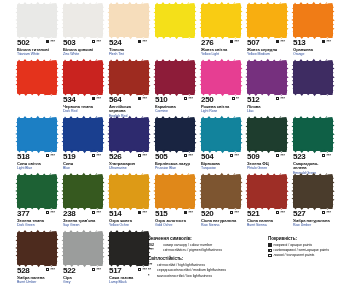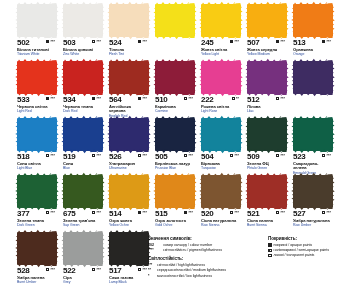--- a/index.html
+++ b/index.html
@@ -131,21 +131,21 @@
           <div class="botedge"></div>
         </div>
       </div>
       <div class="cell">
         <div class="swatch" style="background: rgb(249, 204, 19);">
           <div class="topedge"></div>
           <div class="botedge"></div>
         </div>
         <div class="info">
           <div class="codeline">
-            <div class="code">245</div>
+            <div class="code">276</div>
             <div class="marks">
               <div class="opac full"></div>
               <div class="fast">***</div>
             </div>
           </div>
           <div class="nameua">Жовта світла</div>
           <div class="nameen">Yellow Light</div>
         </div>
       </div>
       <div class="cell">
@@ -180,31 +180,20 @@
           </div>
           <div class="nameua">Оранжева</div>
           <div class="nameen">Orange</div>
         </div>
       </div>
       <div class="cell">
         <div class="swatch" style="background: rgb(228, 51, 28);">
           <div class="topedge"></div>
           <div class="botedge"></div>
         </div>
-        <div class="info">
-          <div class="codeline">
-            <div class="code">533</div>
-            <div class="marks">
-              <div class="opac full"></div>
-              <div class="fast">***</div>
-            </div>
-          </div>
-          <div class="nameua">Червона світла</div>
-          <div class="nameen">Light Red</div>
-        </div>
       </div>
       <div class="cell">
         <div class="swatch" style="background: rgb(201, 35, 31);">
           <div class="topedge"></div>
           <div class="botedge"></div>
         </div>
         <div class="info">
           <div class="codeline">
             <div class="code">534</div>
             <div class="marks">
@@ -250,21 +239,21 @@
           <div class="nameen">Carmine</div>
         </div>
       </div>
       <div class="cell">
         <div class="swatch" style="background: rgb(230, 62, 146);">
           <div class="topedge"></div>
           <div class="botedge"></div>
         </div>
         <div class="info">
           <div class="codeline">
-            <div class="code">222</div>
+            <div class="code">250</div>
             <div class="marks">
               <div class="opac semi"></div>
               <div class="fast">**</div>
             </div>
           </div>
           <div class="nameua">Рожева світла</div>
           <div class="nameen">Light Rose</div>
         </div>
       </div>
       <div class="cell">
@@ -426,21 +415,21 @@
           <div class="nameen">Dark Green</div>
         </div>
       </div>
       <div class="cell">
         <div class="swatch" style="background: rgb(54, 89, 31);">
           <div class="topedge"></div>
           <div class="botedge"></div>
         </div>
         <div class="info">
           <div class="codeline">
-            <div class="code">675</div>
+            <div class="code">238</div>
             <div class="marks">
               <div class="opac semi"></div>
               <div class="fast">***</div>
             </div>
           </div>
           <div class="nameua">Зелена трав'яна</div>
           <div class="nameen">Sap Green</div>
         </div>
       </div>
       <div class="cell">

